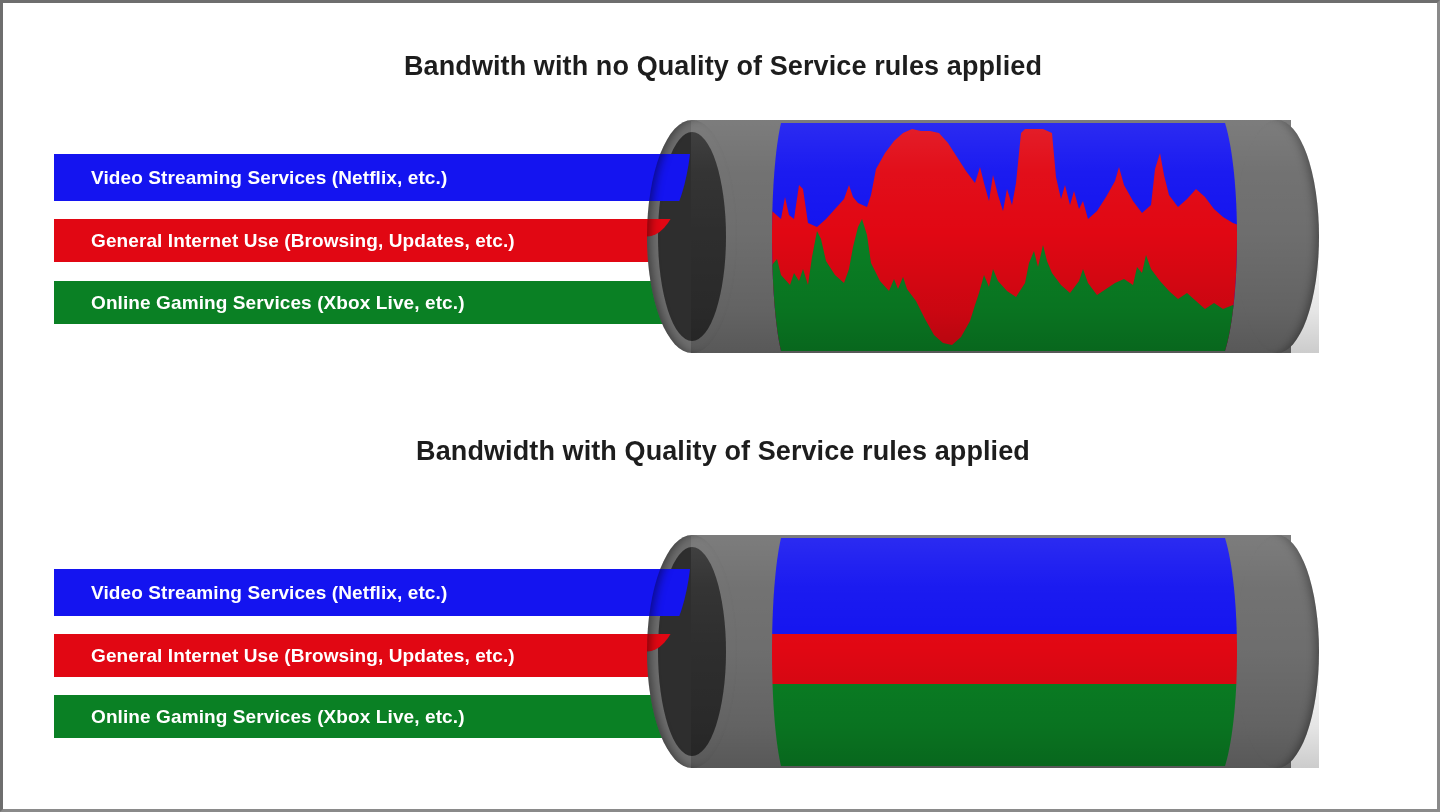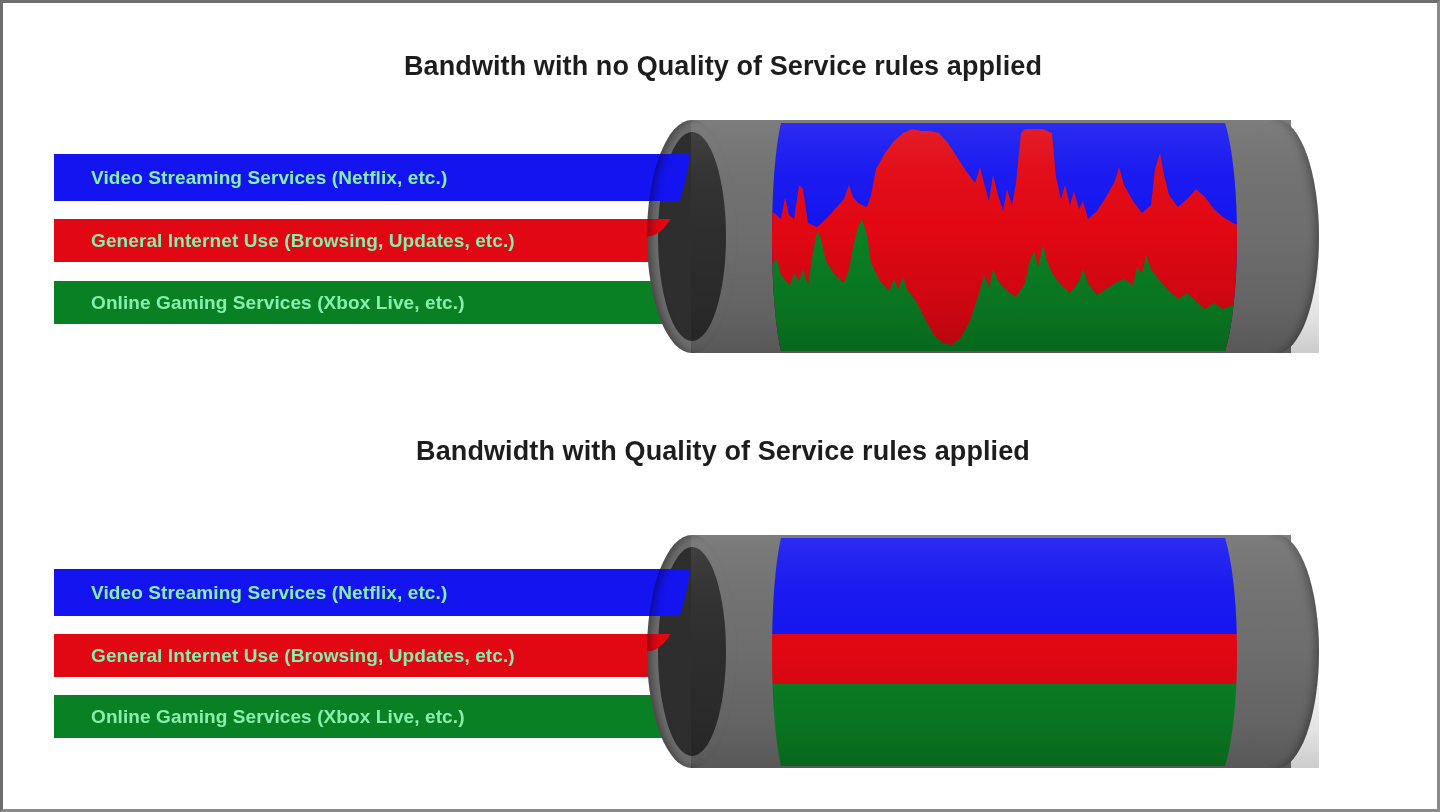--- a/index.html
+++ b/index.html
@@ -36,21 +36,21 @@
 
   
   .legend{position:absolute;left:51px;}
   .feed-bar{
     position:absolute;
     left:0;
     display:flex;
     align-items:center;
     box-sizing:border-box;
     padding-left:37px;
-    color:#86efac;
+    color:#ffffff;
     font-size:19px;
     font-weight:bold;
     white-space:nowrap;
     letter-spacing:0.1px;
   }
   .feed-blue {background:#1414f0;}
   .feed-red  {background:#e10713;}
   .feed-green{background:#0a8024;text-align:center;}
 
   

